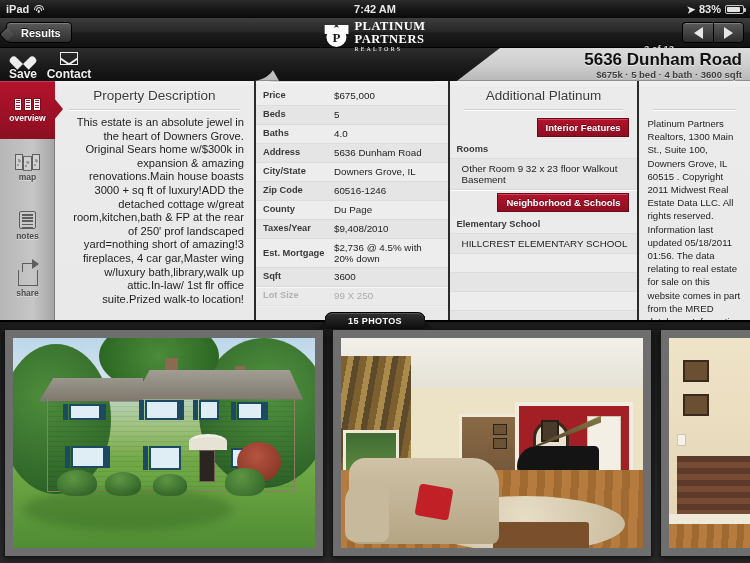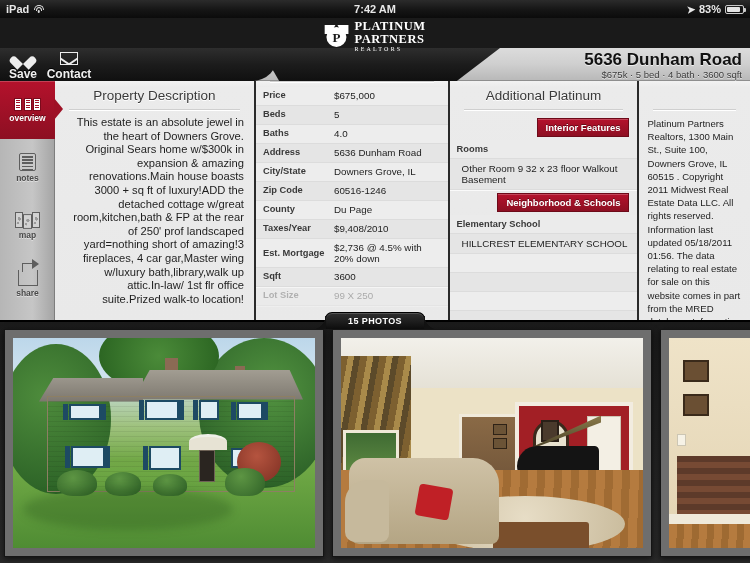--- a/index.html
+++ b/index.html
@@ -93,21 +93,21 @@
     background:linear-gradient(#2e2e2e 0%, #1c1c1c 50%, #101010 100%);
     clip-path:polygon(0 0,100% 0,82% 100%,8% 100%);
   }
   .prop-title{
     position:absolute; right:8px; top:2px; text-align:right;
     color:#111; font-size:17px; font-weight:bold;
     text-shadow:0 1px 0 rgba(255,255,255,.65);
   }
   .prop-sub{
     position:absolute; right:8px; top:21px; text-align:center;
-    color:#3c3c3c; font-size:9.5px; font-weight:normal;
+    color:#3c3c3c; font-size:9.5px; font-weight:bold;
     text-shadow:0 1px 0 rgba(255,255,255,.6);
   }
 
   
   .toolicons{ position:absolute; top:48px; left:0; width:110px; height:33px; display:flex; z-index:4;}
   .toolicon{ width:46px; display:flex; flex-direction:column; align-items:center; justify-content:center; padding-top:1px;}
   .toolicon .glyph{ height:17px; display:flex; align-items:center; justify-content:center;}
   .toolicon .lbl{ font-size:12px; color:#f0f0f0; font-weight:bold; margin-top:0px; text-shadow:0 -1px 0 #000;}
   .heart{ width:16px;height:15px; position:relative; }
   .heart:before,.heart:after{
@@ -365,20 +365,32 @@
     <div class="sb-center">7:42 AM</div>
     <div class="sb-right">
       <span class="loc-arrow">➤</span>
       <span>83%</span>
       <span class="batt">
           <i></i>
         </span>
     </div>
   </div>
 
+  <div class="navbar">
+    <div class="results-btn">Results</div>
+    <div class="pagecount">3 of 13</div>
+    <div class="arrows">
+      <div class="arrow-btn">
+        <span class="tri l"></span>
+      </div>
+      <div class="arrow-btn">
+        <span class="tri r"></span>
+      </div>
+    </div>
+  </div>
 
   <div class="logo">
     <div class="logo-mark">
       <svg width="26" height="26" viewBox="0 0 26 26">
         <polygon points="0,2 11,2 6,11 0,11" fill="#ffffff"></polygon>
         <polygon points="13,2 24,2 24,11 18,11" fill="#ffffff"></polygon>
         <circle cx="12" cy="14" r="10" fill="#ffffff"></circle>
         <text x="12" y="19" font-size="13" font-family="Liberation Serif, serif" font-weight="bold" fill="#1a1a1a" text-anchor="middle">P</text>
       </svg>
     </div>
@@ -416,36 +428,36 @@
     <div class="rail">
       <div class="rail-item active">
         <span class="g-overview">
             <span></span>
             <span></span>
             <span></span>
           </span>
         <span class="lbl">overview</span>
       </div>
       <div class="rail-item">
+        <span class="g-map">
+            <i></i>
+            <i></i>
+            <i></i>
+          </span>
+        <span class="lbl">map</span>
+      </div>
+      <div class="rail-item">
         <span class="g-notes">
             <i></i>
             <i></i>
             <i></i>
             <i></i>
             <i></i>
           </span>
         <span class="lbl">notes</span>
-      </div>
-      <div class="rail-item">
-        <span class="g-map">
-            <i></i>
-            <i></i>
-            <i></i>
-          </span>
-        <span class="lbl">map</span>
       </div>
       <div class="rail-item">
         <span class="g-share"></span>
         <span class="lbl">share</span>
       </div>
     </div>
 
     <div class="panels">
 
       <div class="panel p1">

